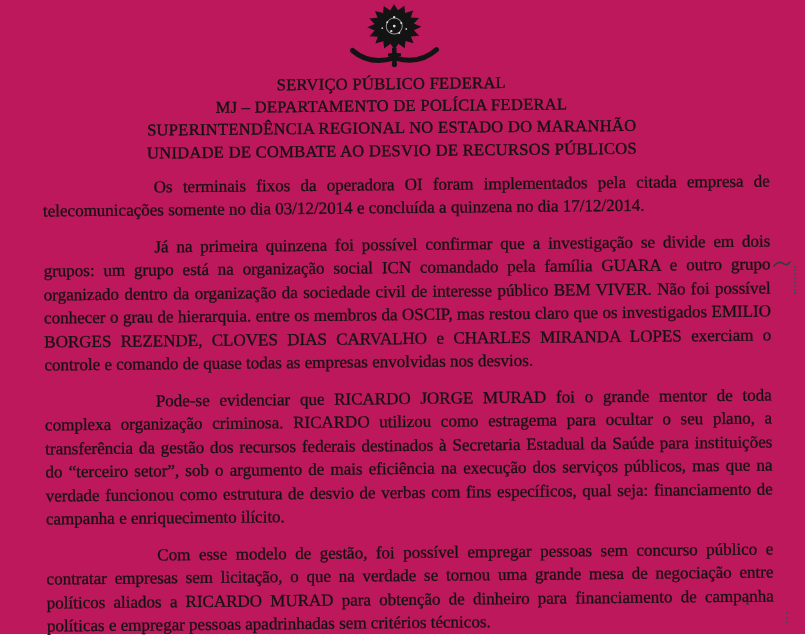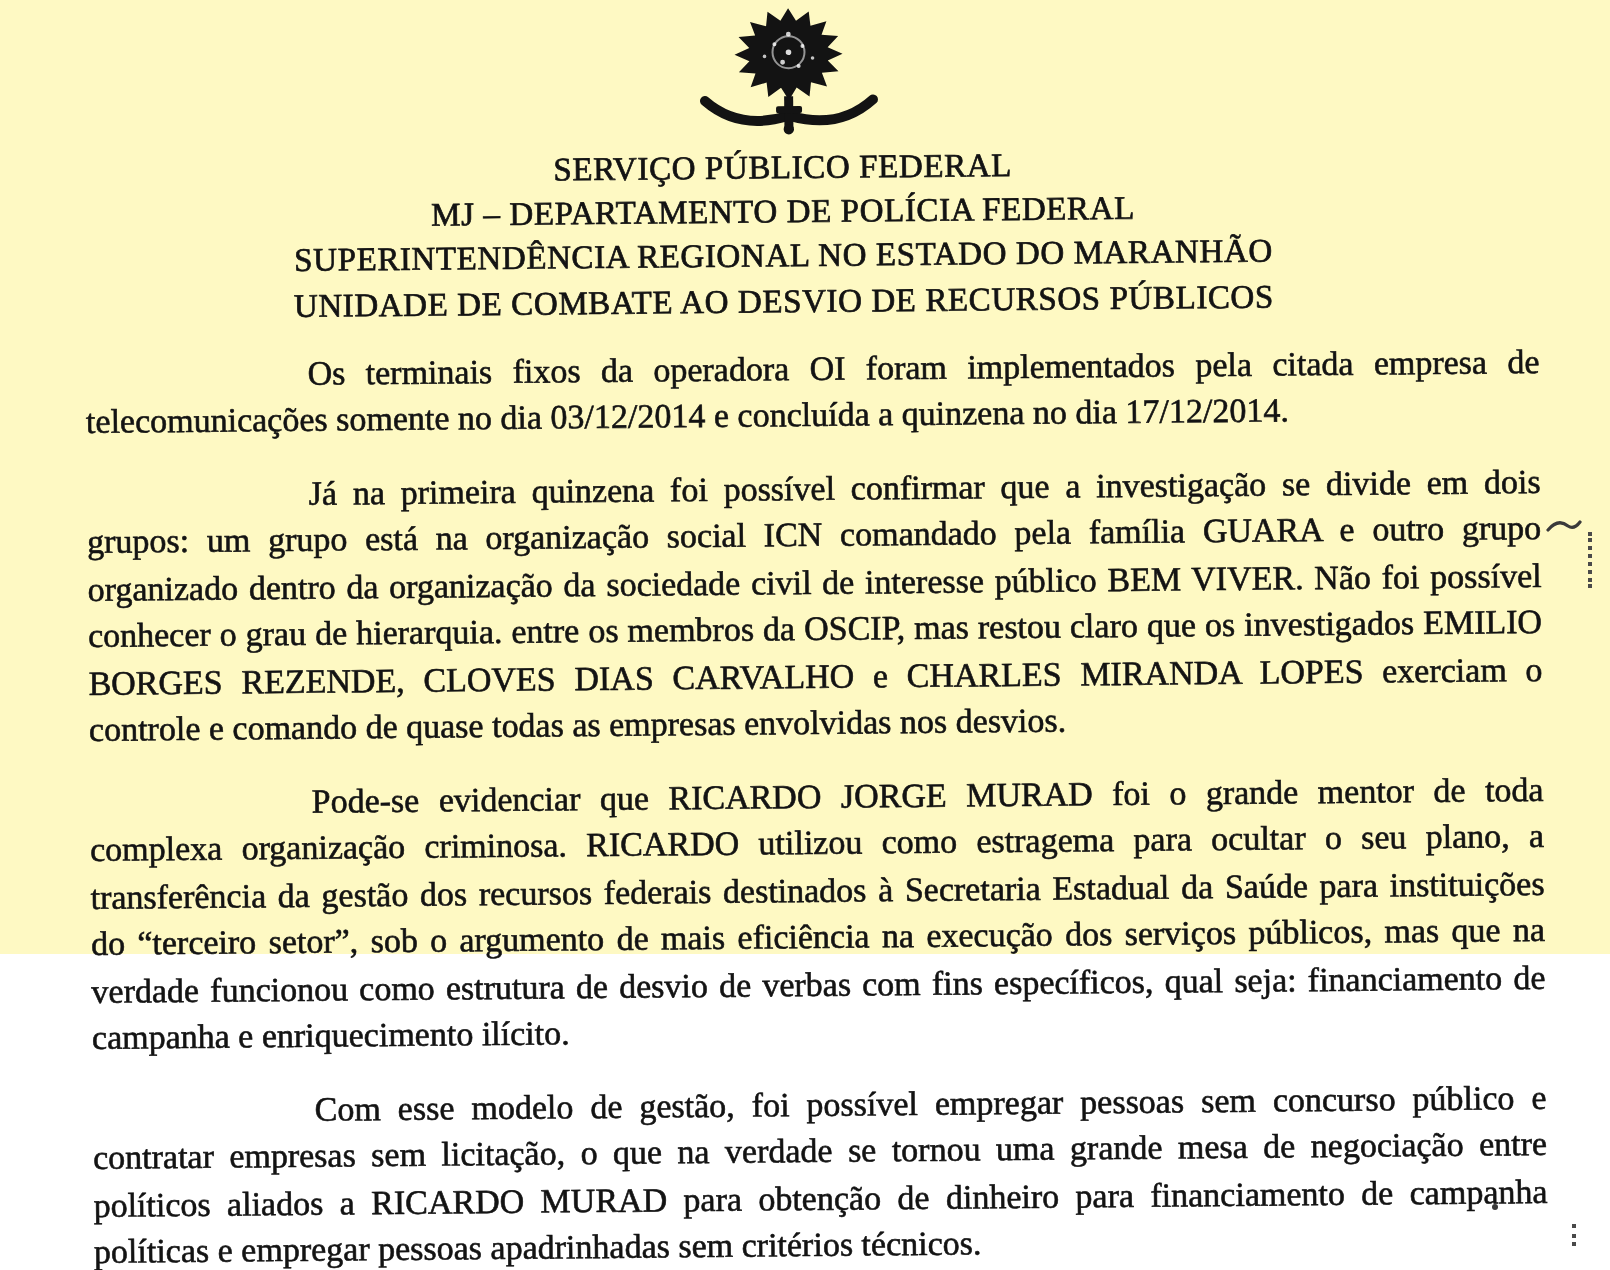--- a/index.html
+++ b/index.html
@@ -2,22 +2,22 @@
 <html><head>
 <meta charset="utf-8">
 <style>
   html, body { margin: 0; padding: 0; }
   body {
     width: 805px; height: 635px; overflow: hidden;
     background: #ffffff;
     font-family: "Liberation Serif", serif;
   }
   .page {
-    position: relative; width: 805px; height: 477px;
-    background: #fef9c3; color: #131313;
+    position: relative; width: 805px; height: 634px;
+    background: #be185d; color: #131313;
   }
   .sheet {
     position: absolute; left: 41px; top: 0; width: 727px;
     transform: rotate(-0.55deg);
     transform-origin: 363px 0;
   }
   .emblem-wrap {
     width: 90px; height: 66px;
     margin: 2px 0 0 308px;
   }

